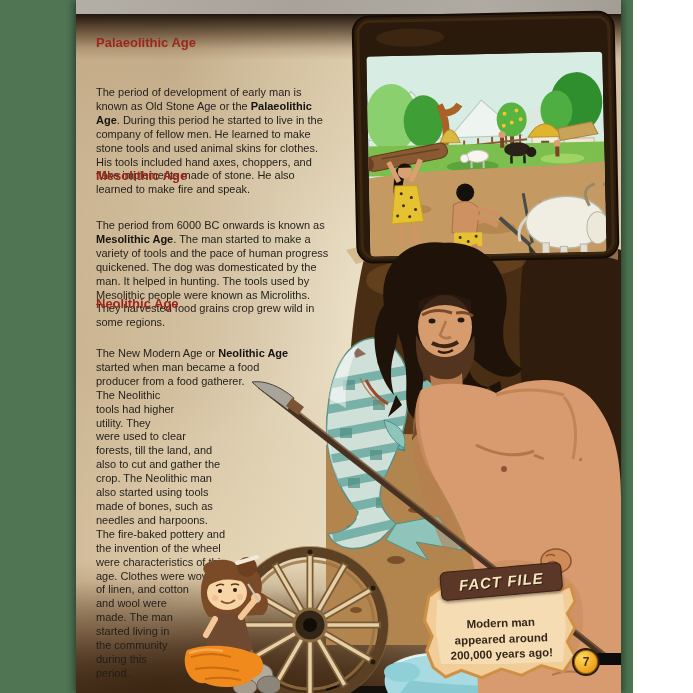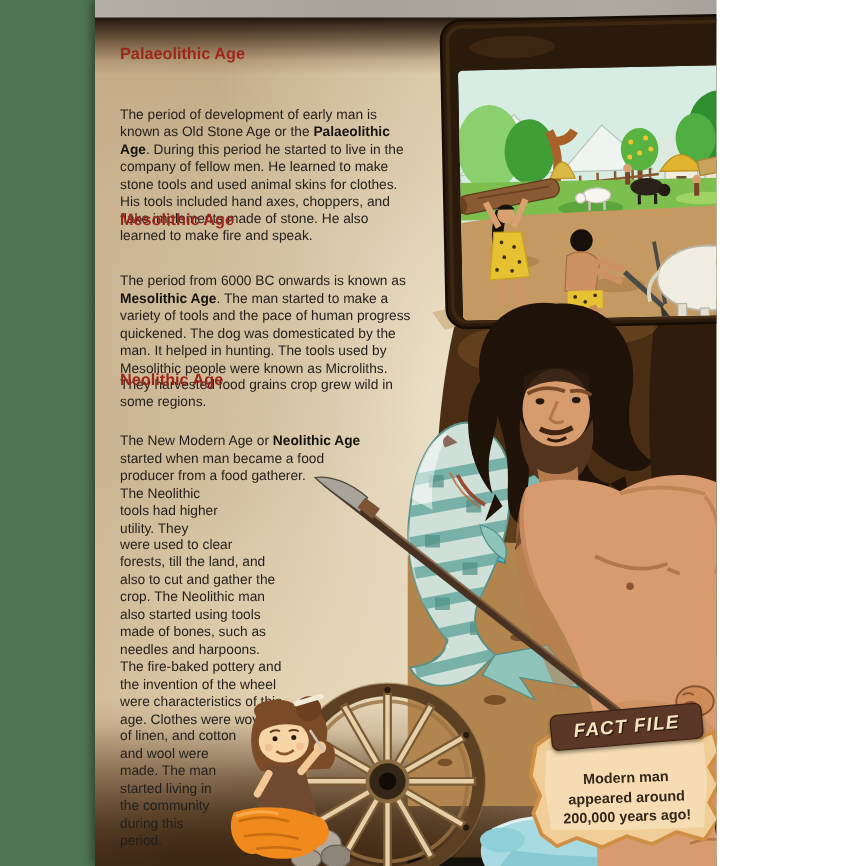--- a/index.html
+++ b/index.html
@@ -1,17 +1,17 @@
 <!DOCTYPE html>
 <html style="--background-green: #4f7553; --paper: #e8dabc; --heading-red: #9c261b; --body-text: #221e1a; --water-blue: #a7dbe1; --fact-banner-brown: #5a3726; --fact-parchment: #f1cd97; --badge-yellow: #f0a41c;"><head>
 <meta charset="utf-8">
 <style>
   html,body{margin:0;padding:0;}
   body{font-family:"Liberation Sans",sans-serif;}
-  #stage{position:relative;width:573px;height:693px;background:var(--background-green,#4f7553);overflow:hidden;}
+  #stage{position:relative;width:633px;height:693px;background:var(--background-green,#4f7553);overflow:hidden;}
   
   .paper{position:absolute;left:76px;top:0;width:545px;height:693px;
     background:
       radial-gradient(ellipse at 18% 10%, rgba(124,86,44,.28), transparent 42%),
       radial-gradient(ellipse at 10% 55%, rgba(124,86,44,.18), transparent 40%),
       radial-gradient(ellipse at 50% 45%, #efe5cd 0%, #e4d5b5 55%, #cdb391 100%);
     box-shadow:-3px 0 7px rgba(0,0,0,.35), 3px 0 7px rgba(0,0,0,.35);}
   .gray-band{position:absolute;left:76px;top:0;width:545px;height:16px;
     background:linear-gradient(90deg,#b3aea6,#a8a39a 40%,#b0aba2 75%,#a39e95);}
   .paper-top-burn{position:absolute;left:76px;top:14px;width:545px;height:46px;

